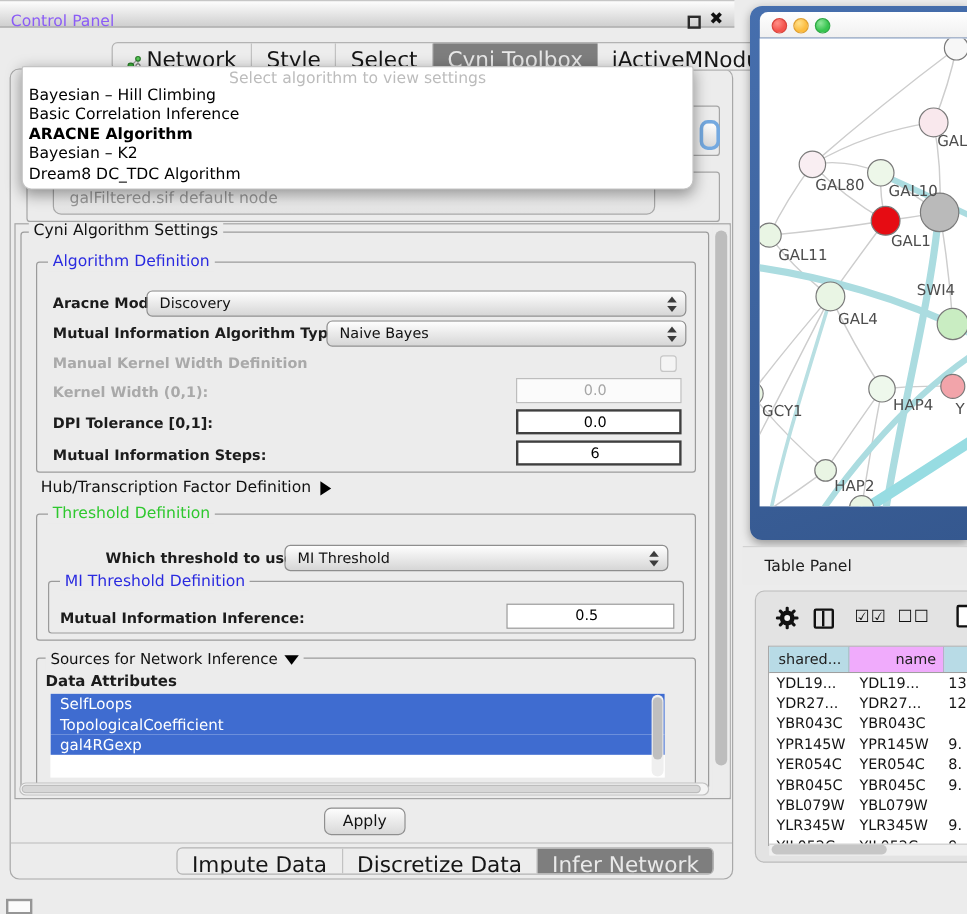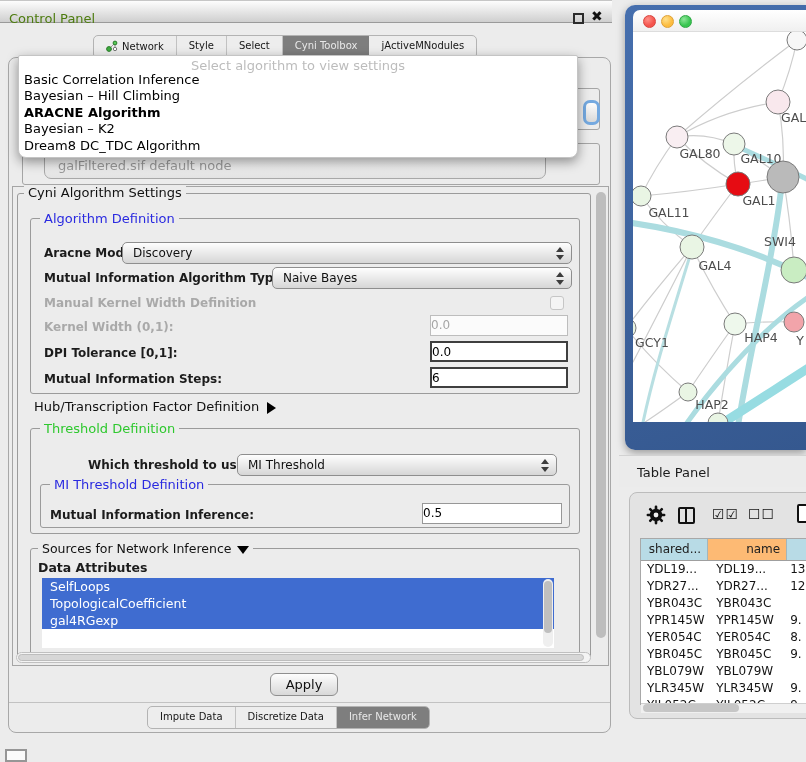--- a/index.html
+++ b/index.html
@@ -3,28 +3,28 @@
 <meta charset="utf-8">
 <style>
   * { margin:0; padding:0; box-sizing:border-box; }
   html,body { width:806px; height:762px; overflow:hidden; }
   body { background:#ececec; font-family:"DejaVu Sans","Liberation Sans",sans-serif; color:#111; position:relative; }
   .abs { position:absolute; }
 
   
   #cp-titlebar { left:0; top:8; width:612px; height:23px;
     background:linear-gradient(#fdfdfd,#cfcfcf); border-top:1px solid #c6c6c6; border-bottom:1px solid #9a9a9a; }
-  #cp-title { left:9px; top:11px; font-size:13px; color:#4d7c0f; }
+  #cp-title { left:9px; top:11px; font-size:13px; color:#8b5cf6; }
   #float-icon { left:573px; top:13px; width:11px; height:11px; border:2px solid #2b2b2b; background:transparent; }
   #close-icon { left:591px; top:8px; font-size:14px; font-weight:bold; color:#111; }
 
   
   #top-tabs { left:93px; top:35px; height:24px; display:flex; align-items:stretch;
     border:1px solid #b3b3b3; border-radius:5px; overflow:hidden; background:#ededed; }
-  .tab { padding:4px 12px 0 12px; font-size:10px; color:#161616; border-right:1px solid #c2c2c2; white-space:nowrap;text-align:center; }
+  .tab { padding:4px 12px 0 12px; font-size:18px; color:#161616; border-right:1px solid #c2c2c2; white-space:nowrap;text-align:center; }
   .tab:last-child { border-right:none; }
   .tab.selected { background:#7e7e7e; color:#e9e9e9; border-right:none; }
   .tab .tab-ico { display:inline-block; vertical-align:-2px; margin-right:4px; }
 
   
   #main-panel { left:8px; top:57px; width:603px; height:676px; border:1px solid #a8a8a8; border-radius:8px; background:#ececec; }
   #content-divider { left:9px; top:702px; width:601px; height:1px; background:#c2c2c2; }
 
   
   .hidden-box { border:1px solid #a5a5a5; border-radius:3px; background:#ececec; }
@@ -53,21 +53,21 @@
   #algdef-group { left:30px; top:218px; width:550px; height:176px; }
   #algdef-legend { left:40px; top:211px; }
 
   .row-label { position:absolute; font-size:12px; font-weight:bold; color:#1c1c1c; white-space:nowrap; }
   .row-label.disabled { color:#a9a9a9; }
   .combo { position:absolute; height:22px; border:1px solid #8e8e8e; border-radius:5px;
     background:linear-gradient(#fefefe,#d6d6d6); font-size:12px; color:#111; line-height:20px; padding-left:10px; }
   .combo .spin { position:absolute; right:7px; top:4px; width:9px; height:13px; }
   .combo .spin::before { content:""; position:absolute; left:1px; top:0; border:4px solid transparent; border-bottom:5px solid #3c3c3c; border-top:none; }
   .combo .spin::after { content:""; position:absolute; left:1px; bottom:0; border:4px solid transparent; border-top:5px solid #3c3c3c; border-bottom:none; }
-  .field { position:absolute; height:21px; background:#fff; font-size:12px; text-align:left; padding-right:6px; line-height:19px; }
+  .field { position:absolute; height:21px; background:#fff; font-size:12px; text-align:center; padding-right:6px; line-height:19px; }
   .field.disabled { border:1px solid #bdbdbd; background:#fbfbfb; color:#a6a6a6; }
   .field.focused { border:2px solid #3f3f3f; color:#000; }
   .field.normal { border:1px solid #979797; color:#000; }
   #manual-kernel-checkbox { left:550px; top:296px; width:14px; height:14px; border:1px solid #c6c6c6; border-radius:3px; background:#f4f4f4; }
 
   #hub-row { left:34px; top:399px; font-size:13px; color:#111; }
   #hub-arrow { display:inline-block; margin-left:8px; width:0; height:0; border:6px solid transparent; border-left:9px solid #000; vertical-align:-3px; }
 
   #threshold-group { left:30px; top:428px; width:550px; height:106px; }
   #threshold-legend { left:40px; top:421px; }
@@ -115,21 +115,21 @@
   #columns-icon::after { content:""; position:absolute; left:5px; top:0; width:2px; height:13px; background:#111; }
   .checkpair { position:absolute; font-size:14px; color:#111; letter-spacing:1px; top:506px; }
   #checked-pair { left:712px; }
   #unchecked-pair { left:748px; }
   #report-icon { left:797px; top:504px; width:15px; height:19px; border:2px solid #111; border-radius:2px; background:#fff; }
 
   #net-table { left:640px; top:538px; width:168px; border:1px solid #a8a8a8; background:#fff; }
   #thead { display:flex; height:22px; border-bottom:1px solid #9f9f9f; }
   .th { font-size:12px; color:#202020; text-align:right; padding:3px 6px 0 0; border-right:1px solid #a3b6bc; overflow:hidden; white-space:nowrap; }
   .th.c0 { width:68px; background:#b8dbe6; }
-  .th.c1 { width:80px; background:#fdba74; }
+  .th.c1 { width:80px; background:#f0abfc; }
   .th.c2 { width:20px; background:#b8dbe6; border-right:none; }
   #tbody { height:143px; overflow:hidden; background:#fff; }
   .trow { display:flex; height:17px; }
   .tcell { font-size:12px; color:#141414; line-height:17px; white-space:nowrap; overflow:hidden; }
   .tcell.c0 { width:68px; padding-left:6px; }
   .tcell.c1 { width:80px; padding-left:8px; }
   .tcell.c2 { width:20px; padding-left:3px; }
   #table-hscroll { left:641px; top:703px; width:166px; height:10px; background:#f0f0f0; border-top:1px solid #cfcfcf; }
   #table-hthumb { left:643px; top:704px; width:96px; height:8px; background:#c6c6c6; border-radius:4px; }
 </style>
@@ -161,22 +161,22 @@
 </div>
 
 <div class="abs hidden-box" id="hidden-box-a"></div>
 <div class="abs hidden-box" id="hidden-box-b"></div>
 <div class="abs" id="hidden-combo-bottom">galFiltered.sif default node</div>
 <div class="abs" id="focus-spinner"></div>
 
 <div class="abs" id="algo-dropdown">
   <div id="algo-placeholder">Select algorithm to view settings</div>
   <div id="algo-items">
+      <div class="dd-item">Bayesian – Hill Climbing</div>
       <div class="dd-item">Basic Correlation Inference</div>
-      <div class="dd-item">Bayesian – Hill Climbing</div>
       <div class="dd-item bold">ARACNE Algorithm</div>
       <div class="dd-item">Bayesian – K2</div>
       <div class="dd-item">Dream8 DC_TDC Algorithm</div>
     </div>
 </div>
 
 <div class="abs" id="settings-scrollpane"></div>
 <div class="groupbox" id="cyni-group"></div>
 <div class="legend" id="cyni-legend">Cyni Algorithm Settings</div>
 

